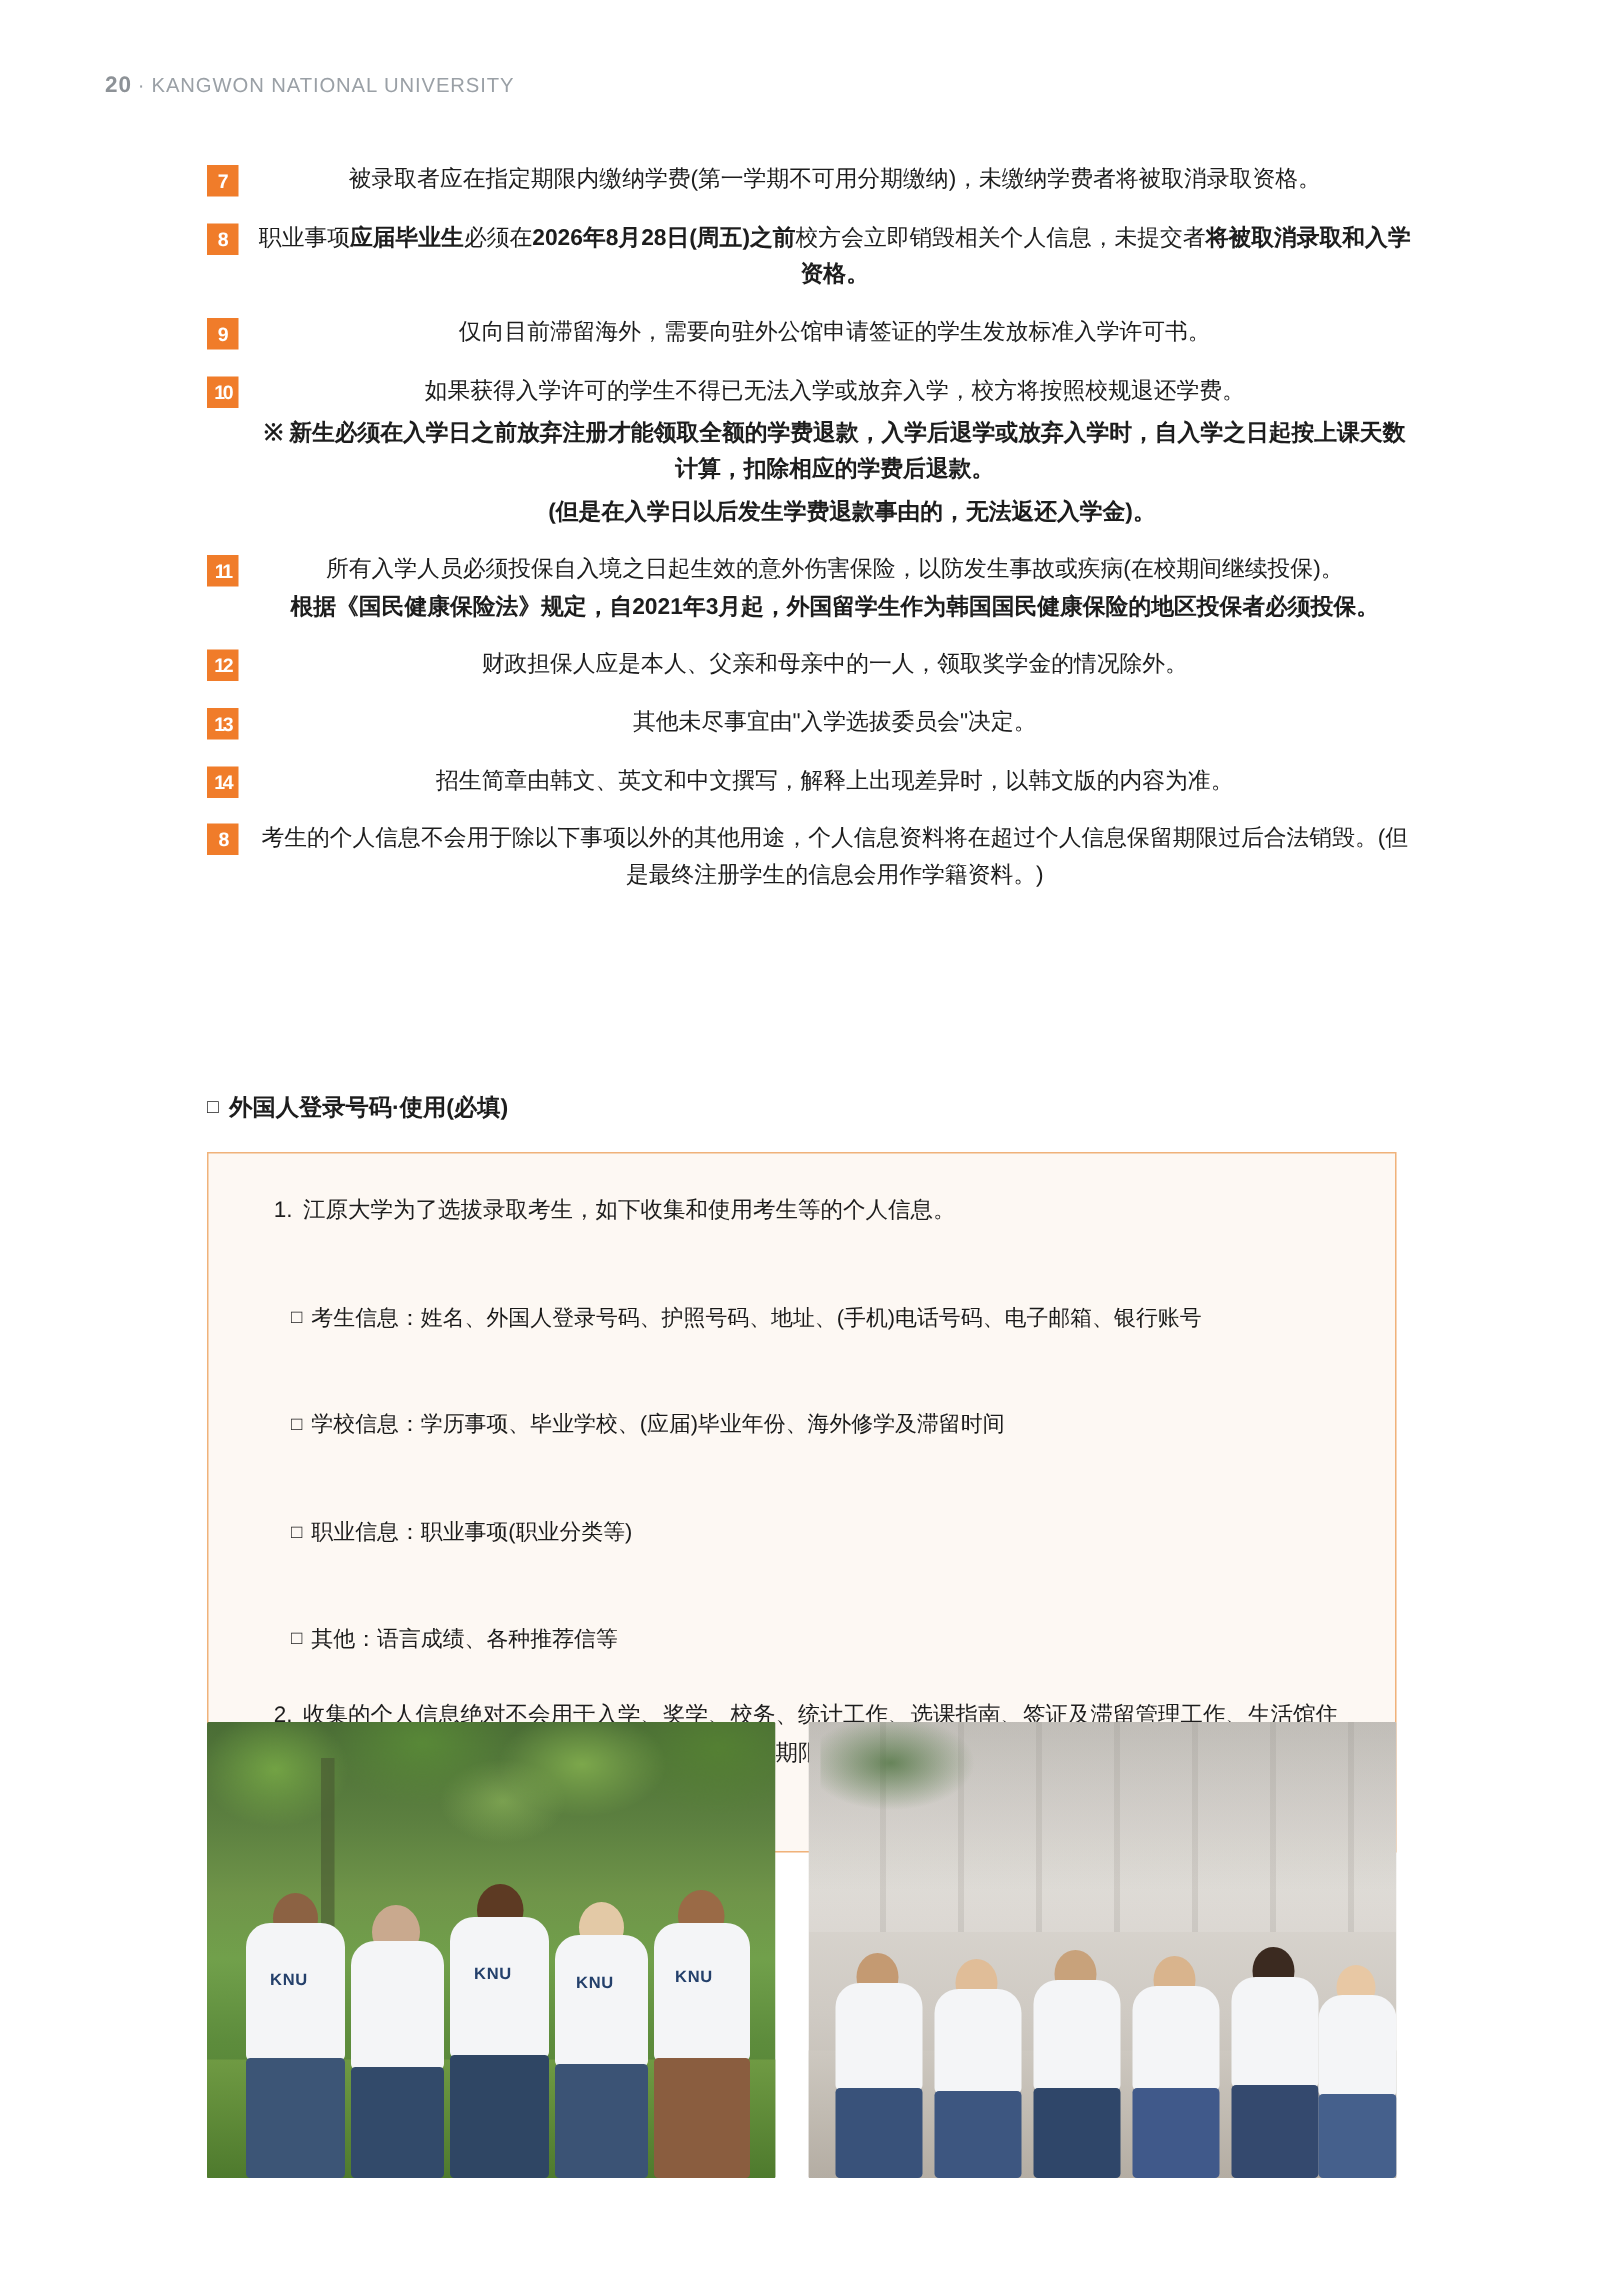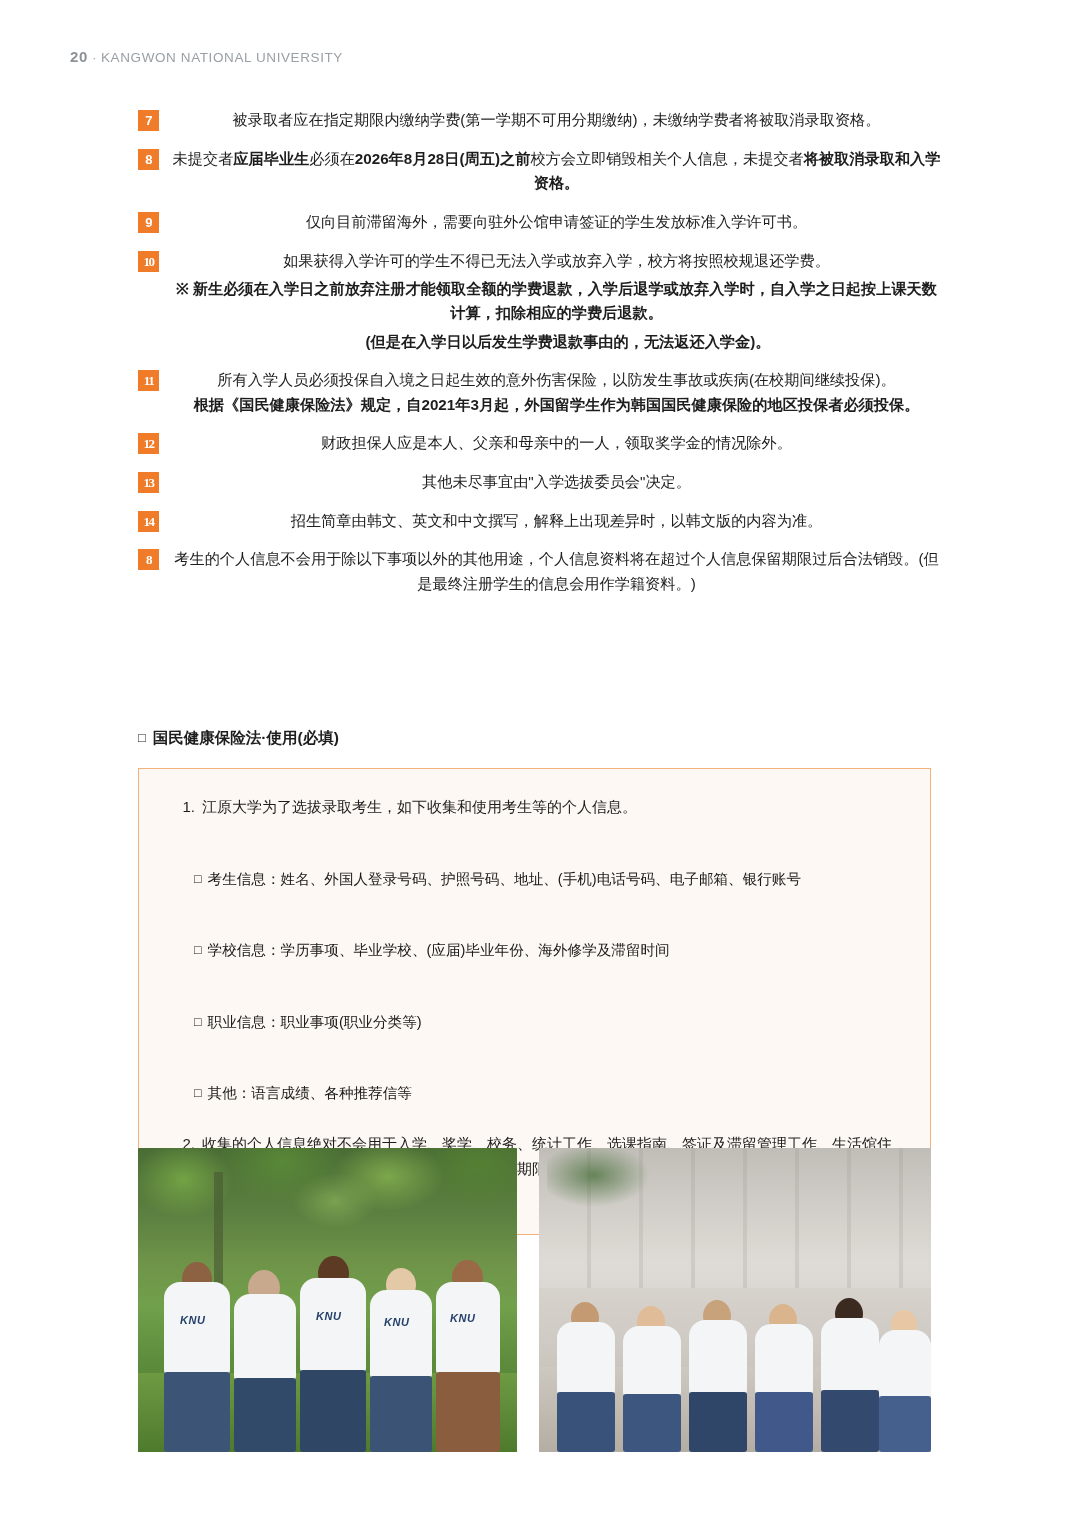--- a/index.html
+++ b/index.html
@@ -62,21 +62,20 @@
     font-weight: bold;
     line-height: 21px;
     text-align: center;
     margin-right: 11px;
     margin-top: 2px;
     font-family: "Liberation Sans", sans-serif;
     letter-spacing: -0.5px;
   }
   .num.two {
     letter-spacing: -1.5px;
-    font-family: Liberation Serif, serif;
   }
   .body {
     flex: 1 1 auto;
     font-size: 15.2px;
     line-height: 1.62;
     color: #1d1d1d;
     text-align: center;
   }
   .b {
     font-weight: bold;
@@ -154,21 +153,20 @@
   }
   
   .photos {
     position: absolute;
     left: 138px;
     top: 1148px;
     width: 793px;
     height: 304px;
     display: flex;
     gap: 22px;
-    font-style: italic;
   }
   .photo {
     position: relative;
     overflow: hidden;
     border-radius: 1px;
   }
   .photo.left {
     width: 379px;
     height: 304px;
   }
@@ -275,21 +273,21 @@
     <div class="item">
       <div class="num">7</div>
       <div class="body">
         <span>被录取者应在指定期限内缴纳学费(第一学期不可用分期缴纳)，未缴纳学费者将被取消录取资格。</span>
       </div>
     </div>
 
     <div class="item">
       <div class="num">8</div>
       <div class="body">
-        <span>未提交者</span><span class="b">应届毕业生</span><span>必须在</span><span class="b">2026年8月28日(周五)之前</span><span>校方会立即销毁相关个人信息，未提交者</span><span class="b">将被取消录取和入学资格。</span>
+        <span>职业事项</span><span class="b">应届毕业生</span><span>必须在</span><span class="b">2026年8月28日(周五)之前</span><span>校方会立即销毁相关个人信息，未提交者</span><span class="b">将被取消录取和入学资格。</span>
       </div>
     </div>
 
     <div class="item">
       <div class="num">9</div>
       <div class="body">
         <span>仅向目前滞留海外，需要向驻外公馆申请签证的学生发放标准入学许可书。</span>
       </div>
     </div>
 
@@ -339,21 +337,21 @@
     <div class="item">
       <div class="num two">8</div>
       <div class="body">
         <span>考生的个人信息不会用于除以下事项以外的其他用途，个人信息资料将在超过个人信息保留期限过后合法销毁。(但是最终注册学生的信息会用作学籍资料。)</span>
       </div>
     </div>
 
   </div>
 
   <div class="privacy-title">
-    <span class="sqr">□</span><span>国民健康保险法·使用(必填)</span>
+    <span class="sqr">□</span><span>外国人登录号码·使用(必填)</span>
   </div>
 
   <div class="privacy-box">
 
     <div class="pitem">
       <span class="pn">1.</span>
       <span class="ptxt">江原大学为了选拔录取考生，如下收集和使用考生等的个人信息。</span>
     </div>
 
     <div class="checkline">

